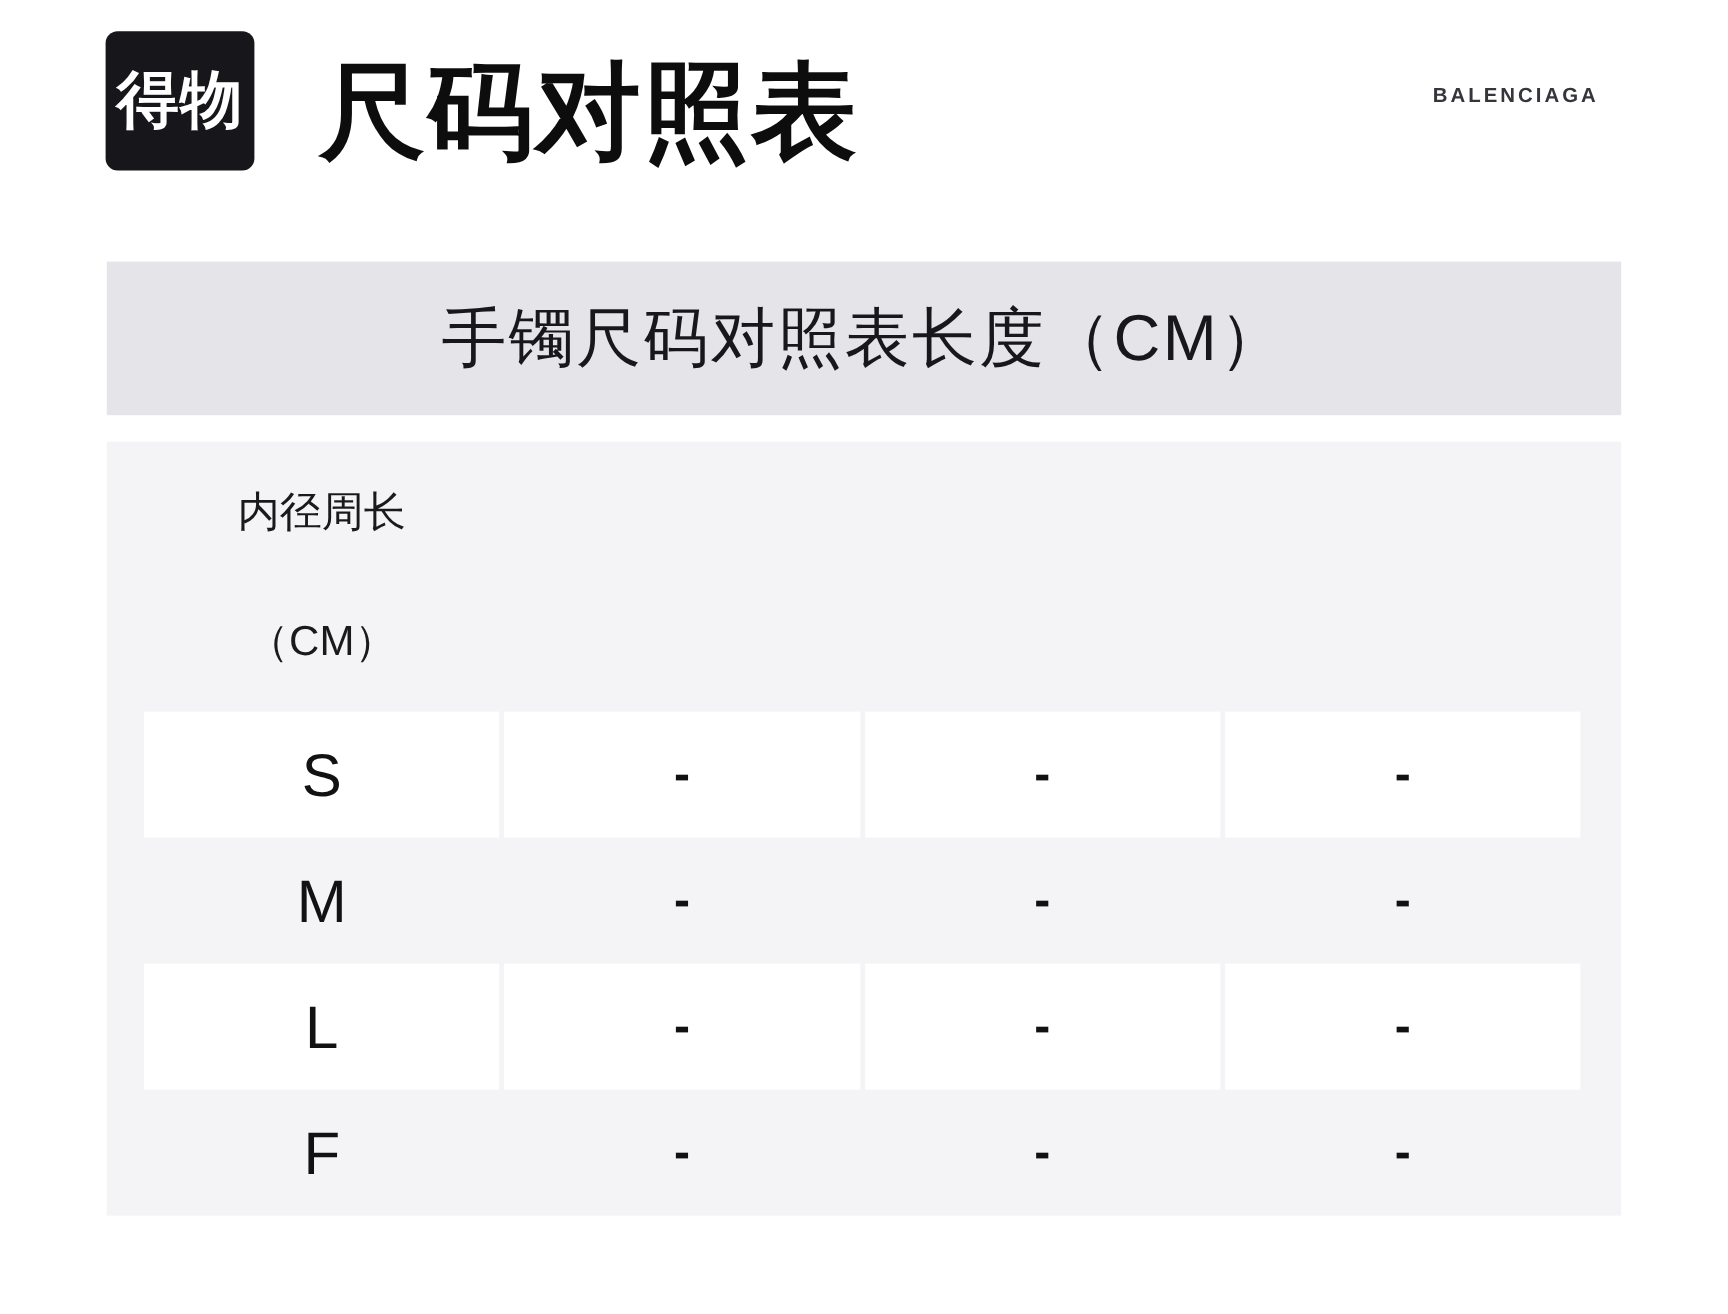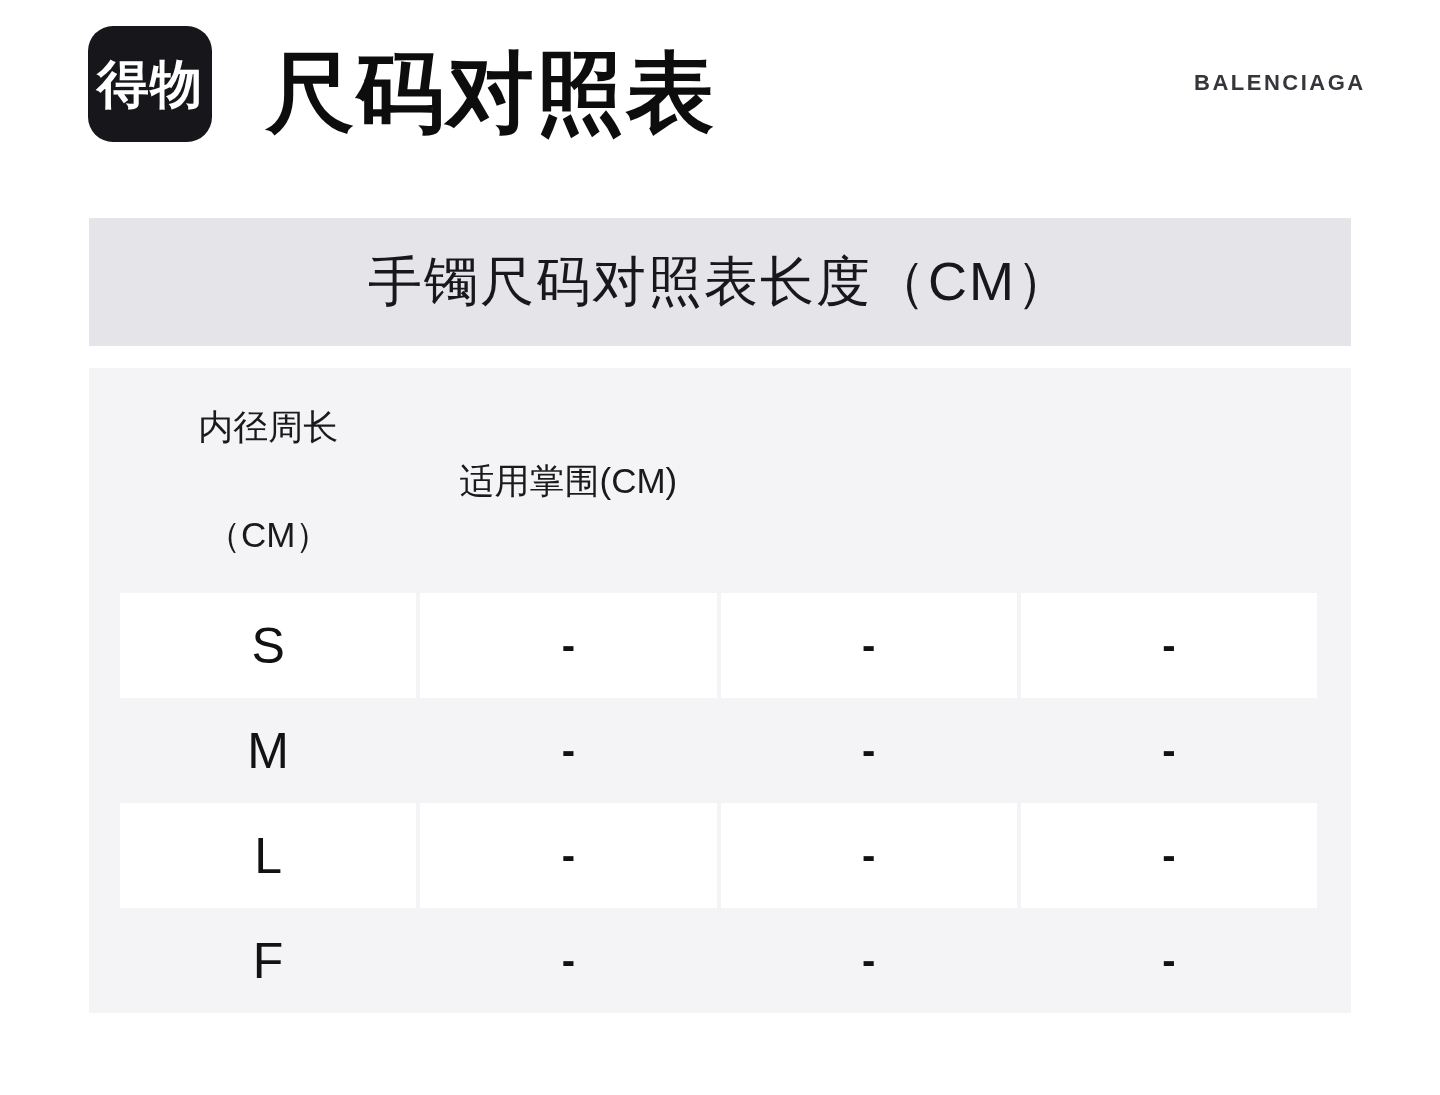--- a/index.html
+++ b/index.html
@@ -10,35 +10,35 @@
     font-family: "Liberation Sans", "DejaVu Sans", sans-serif;
     color: #141414;
     overflow: hidden;
   }
 
   
   .logo {
     position: absolute; left: 88px; top: 26px;
     width: 124px; height: 116px;
     background: var(--logo_bg, #17171b);
-    border-radius: 25px;
+    border-radius: 10px;
     display: flex; align-items: center; justify-content: center;
   }
   .logo span {
     color: #ffffff; font-size: 52px; font-weight: 700;
     letter-spacing: 1px; line-height: 1;
   }
   .page-title {
     position: absolute; left: 226px; top: 42px;
     font-size: 88px; font-weight: 700; letter-spacing: 2px;
     line-height: 1.15; color: #0d0d0d; white-space: nowrap; margin-left: 40px;
   }
   .brand {
     position: absolute; left: 1194px; top: 70px;
-    font-size: 22px; font-weight: 700; letter-spacing: 2.5px;
+    font-size: 17px; font-weight: 700; letter-spacing: 2.5px;
     color: #35353b; white-space: nowrap;
   }
 
   
   .band {
     position: absolute; left: 89px; top: 218px;
     width: 1262px; height: 128px;
     background: var(--band_bg, #e4e4e9);
     display: flex; align-items: center; justify-content: center;
   }
@@ -88,21 +88,20 @@
   <span>手镯尺码对照表长度（CM）</span>
 </div>
 
 <div class="size-table">
 
   <div class="thead">
     <div class="th two-line">
       <span>内径周长</span>
       <span>（CM）</span>
     </div>
-    <div class="th">适用掌围(CM)</div>
   </div>
 
   <div class="tr white">
     <div class="td td-size">S</div>
     <div class="td td-value">-</div>
     <div class="td td-value">-</div>
     <div class="td td-value">-</div>
   </div>
 
   <div class="tr">

